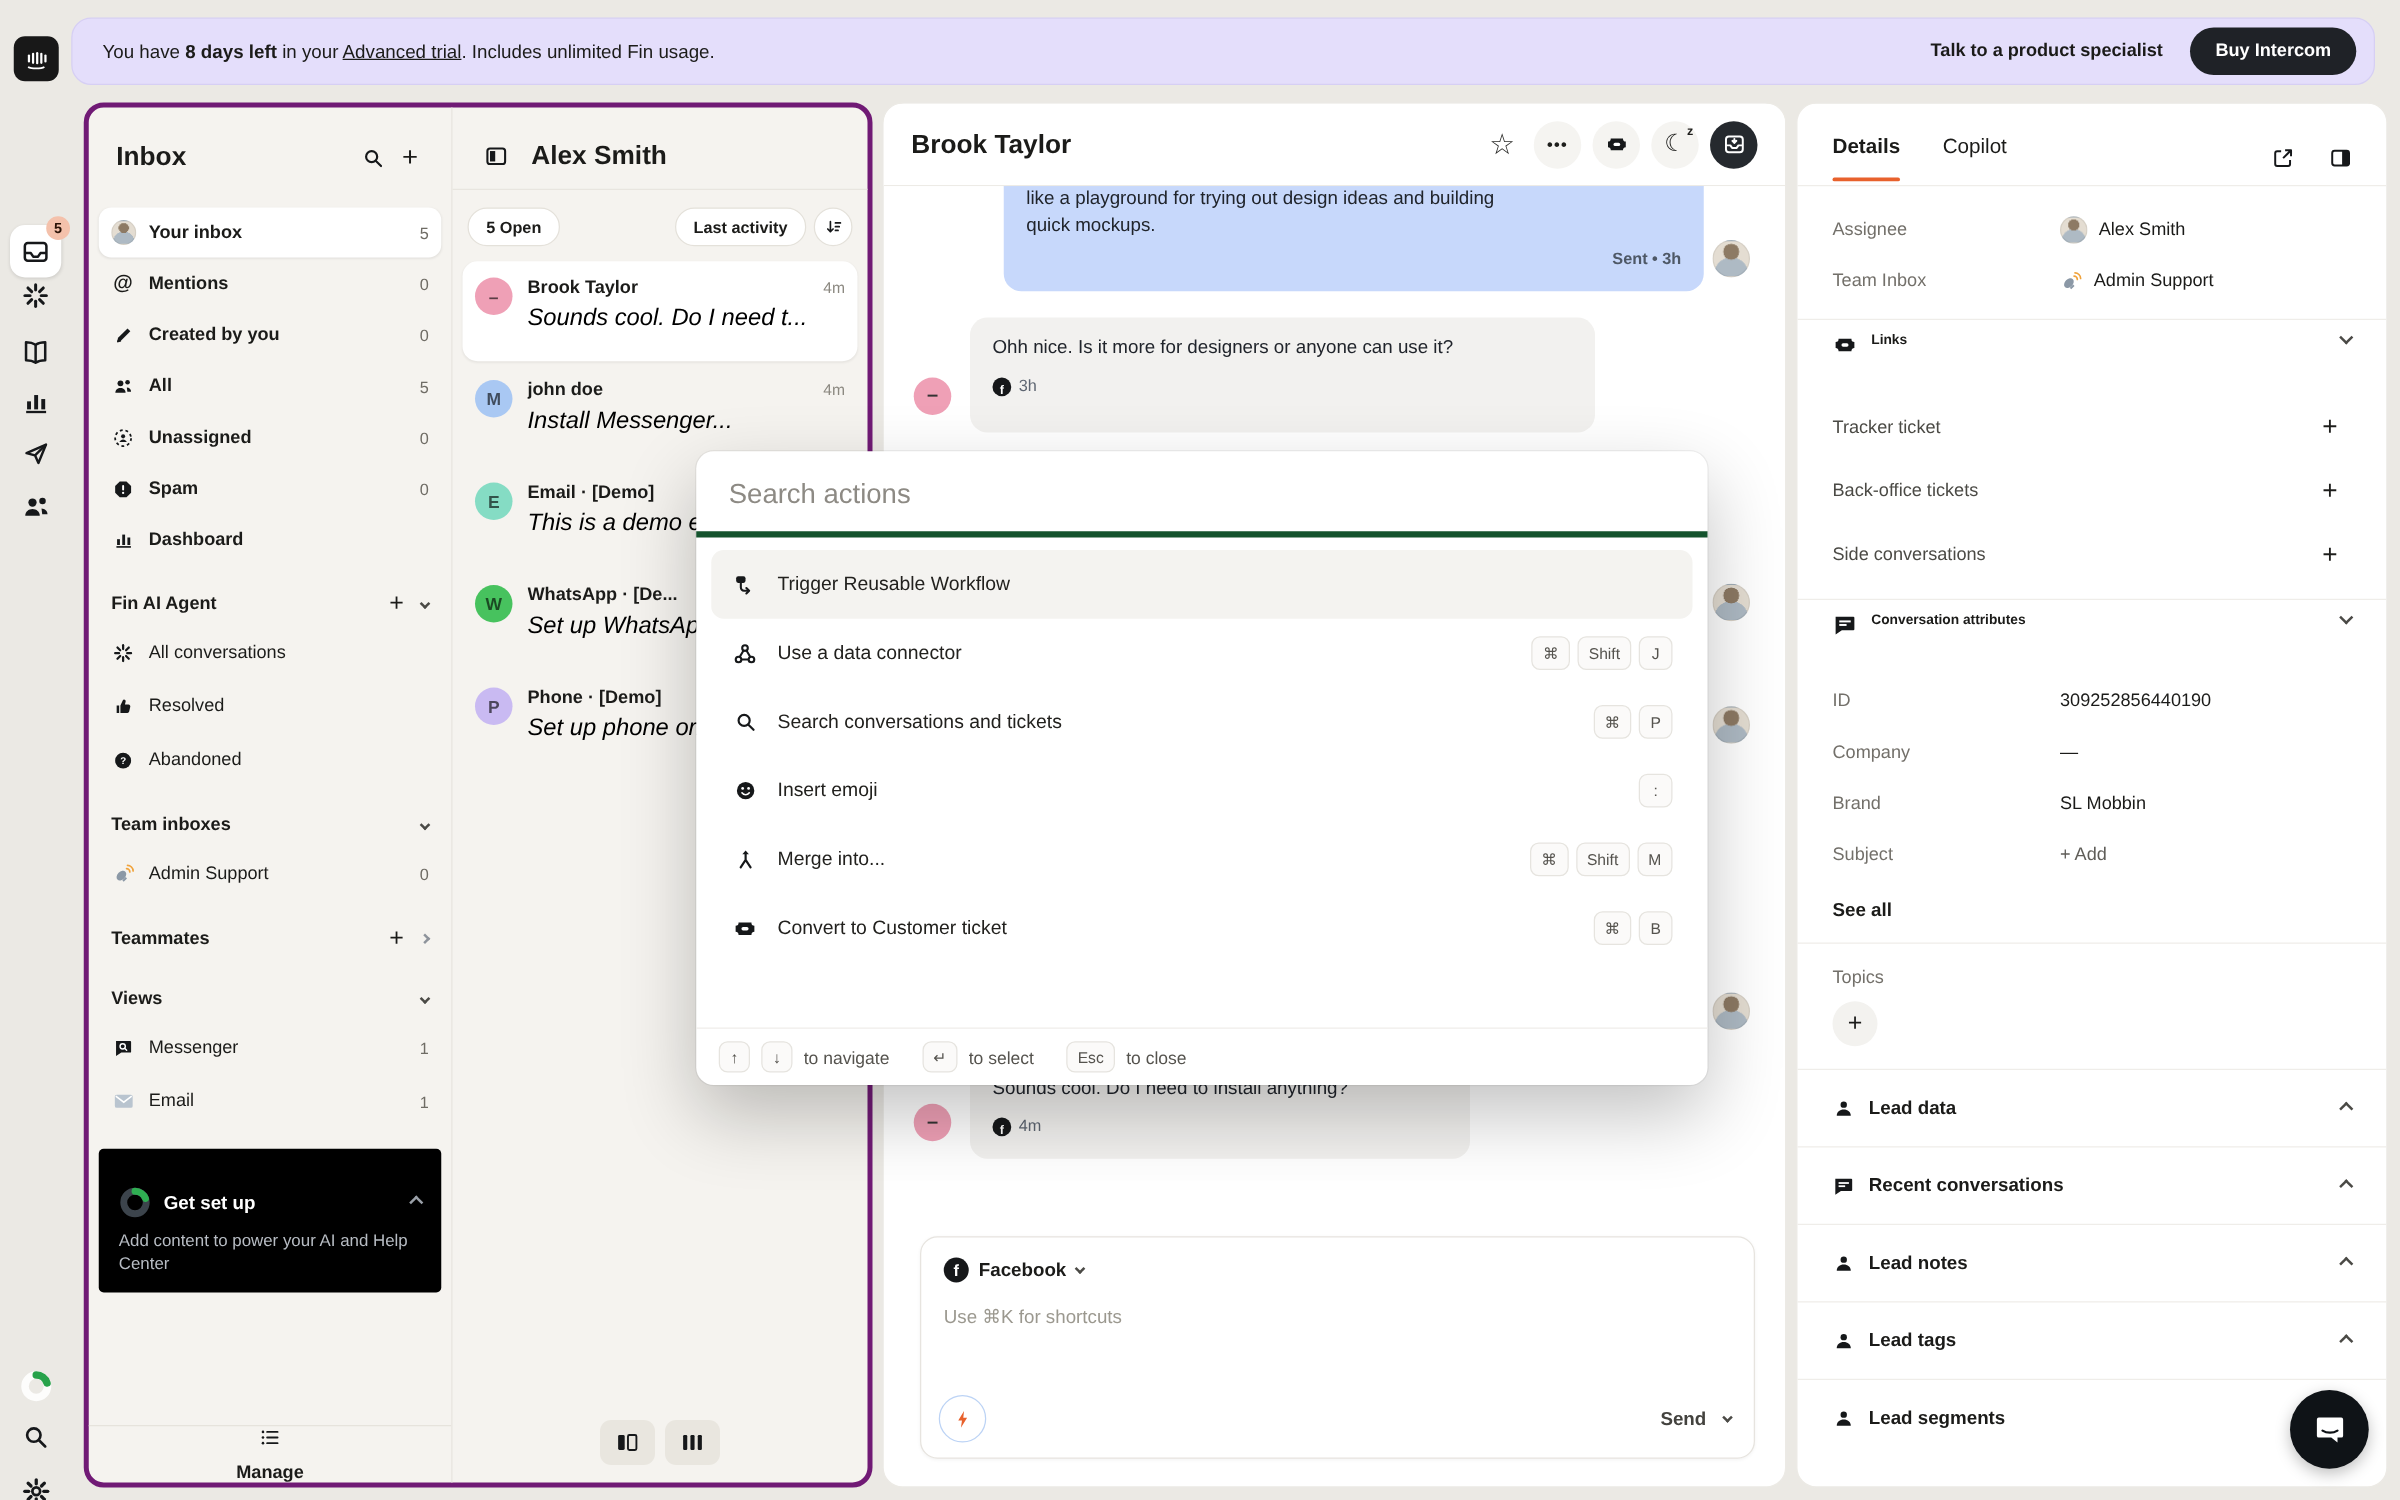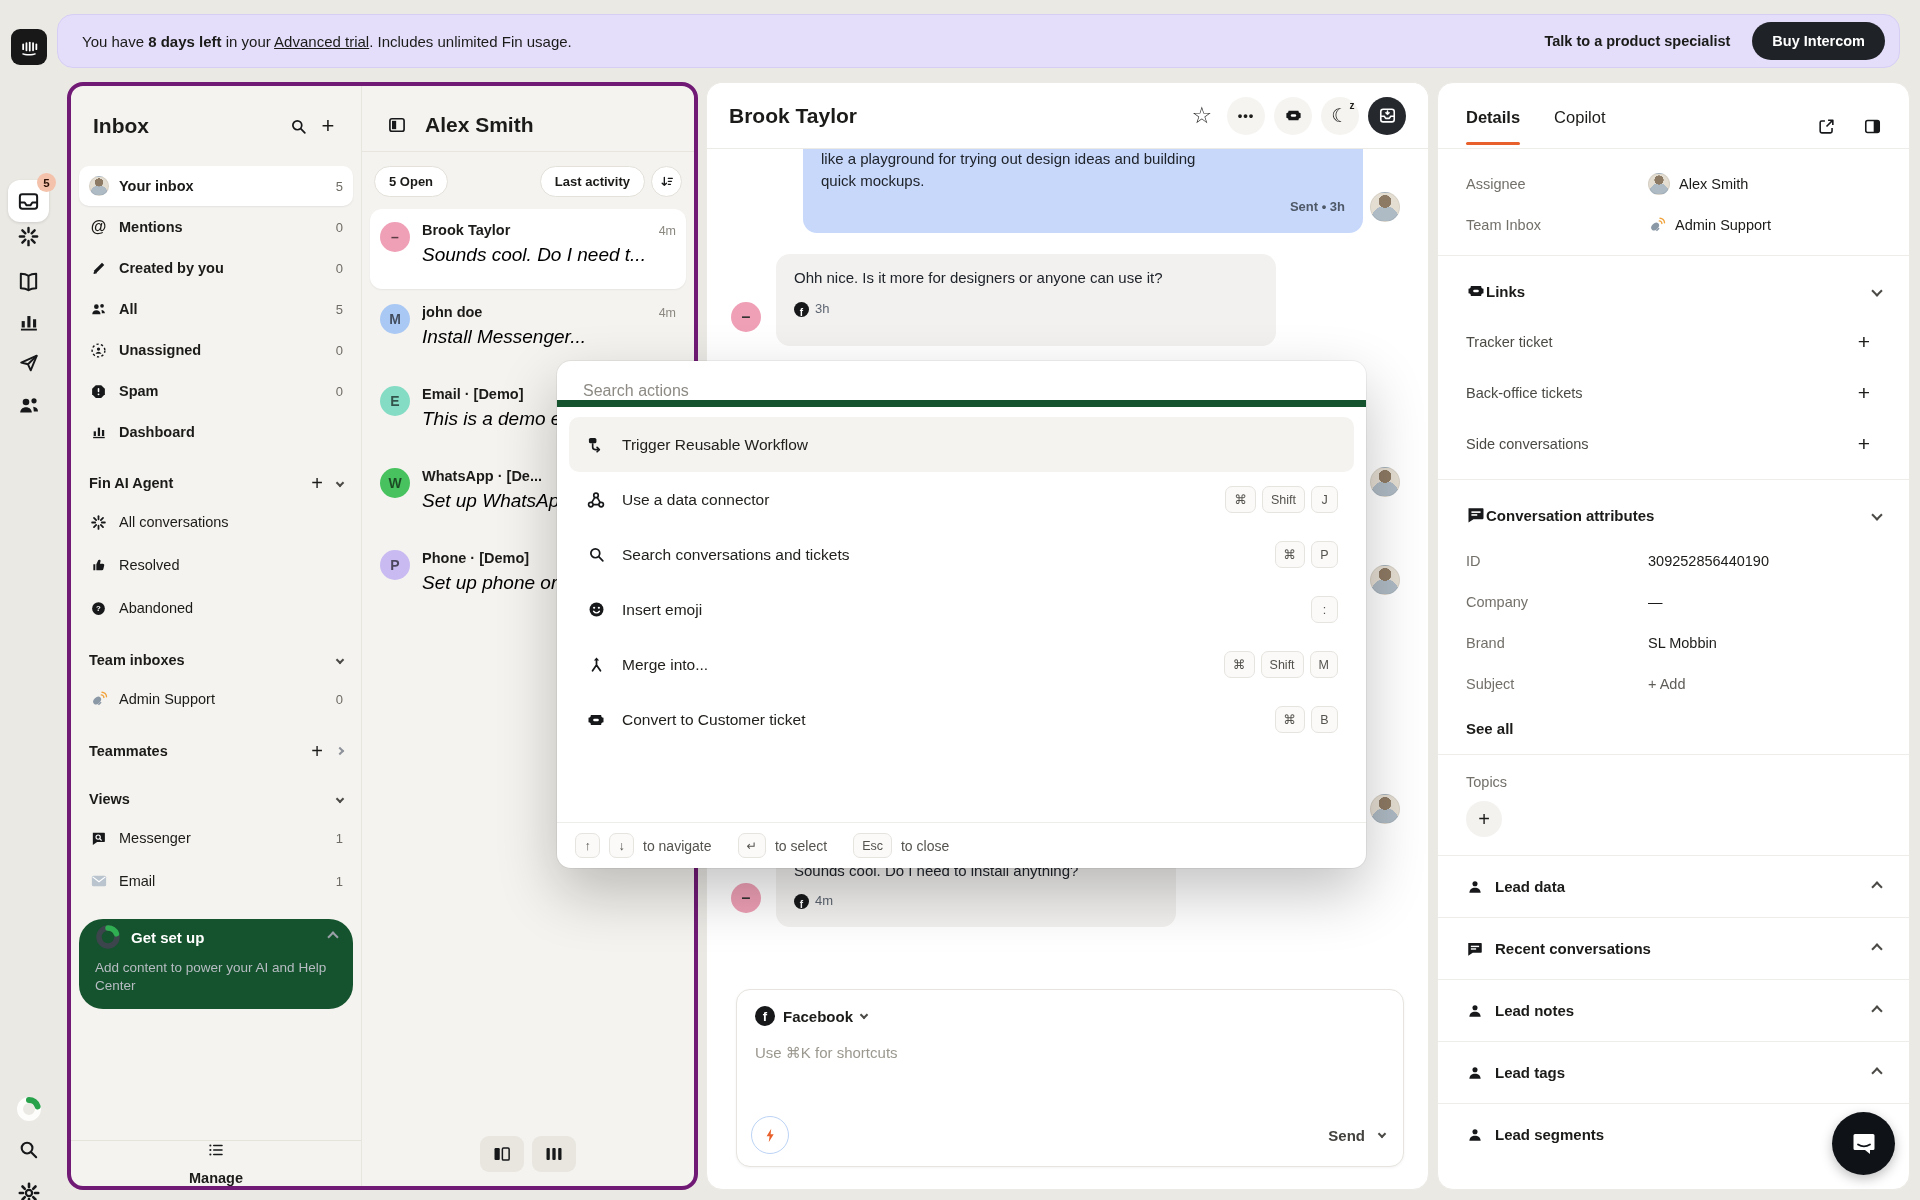--- a/index.html
+++ b/index.html
@@ -40,21 +40,21 @@
   .iconbtn{width:30px;height:30px;display:grid;place-items:center;cursor:pointer;border-radius:8px;}
   .nav{padding:14px 8px 0;}
   .nav-item{display:flex;align-items:center;gap:11px;height:40px;padding:0 10px;border-radius:10px;font-size:14.5px;font-weight:600;cursor:pointer;margin-bottom:1px;}
   .nav-item .cnt{margin-left:auto;font-weight:500;font-size:13px;color:#6f6c65;}
   .nav-item.active{background:#fff;box-shadow:0 1px 2px rgba(0,0,0,.07);}
   .nav-item .ic{width:19px;display:grid;place-items:center;}
   .sec-head{display:flex;align-items:center;height:32px;margin:14px 8px 2px;padding:0 10px;font-size:14.5px;font-weight:700;}
   .sec-head .tools{margin-left:auto;display:flex;gap:14px;align-items:center;}
   .sub{padding:0 8px;}
   .sub .nav-item{height:42px;font-weight:500;}
-  .getsetup{margin:16px 8px 0;background:#14532d;color:#fff;border-radius:24px;padding:5px 16px 14px;cursor:pointer;}
+  .getsetup{margin:16px 8px 0;background:#000000;color:#fff;border-radius:4px;padding:30px 16px 14px;cursor:pointer;}
   .gs-row{display:flex;align-items:center;gap:10px;}
   .gs-title{font-size:15px;font-weight:700;flex:1;}
   .gs-body{margin-top:9px;font-size:13.5px;line-height:1.35;color:#b7bcc3;}
   .manage{margin-top:auto;border-top:1px solid #e6e3dc;height:46px;display:flex;align-items:center;gap:11px;padding:0 20px;font-size:14.5px;font-weight:700;cursor:pointer;flex-direction:column;}
 
   
   .clist{position:absolute;left:290px;top:0;right:0;bottom:0;border-left:1px solid #e8e5df;}
   .cl-head{height:66px;display:flex;align-items:center;gap:13px;padding:12px 20px 0;border-bottom:1px solid #e8e5df;}
   .cl-title{font-size:21px;font-weight:700;}
   .cl-pills{display:flex;align-items:center;padding:14px 12px 6px;}
@@ -101,42 +101,42 @@
   .composer{position:absolute;left:29px;top:906px;width:668px;height:178px;background:#fff;border:1px solid #e7e4df;border-radius:14px;box-shadow:0 1px 3px rgba(0,0,0,.05);padding:16px 18px;}
   .comp-chan{display:flex;align-items:center;gap:8px;font-size:15px;font-weight:700;cursor:pointer;}
   .comp-ph{margin-top:18px;font-size:15px;color:#9b988f;}
   .comp-bottom{position:absolute;left:14px;right:18px;bottom:12px;display:flex;align-items:center;}
   .boltbtn{width:38px;height:38px;border-radius:50%;border:1.5px solid #bcd3f5;display:grid;place-items:center;cursor:pointer;background:#fff;}
   .send{margin-left:auto;display:flex;align-items:center;gap:14px;font-size:15px;font-weight:600;color:#43423e;cursor:pointer;}
 
   
   .palette{position:absolute;left:557px;top:361px;width:809px;height:507px;background:#fff;border-radius:14px;z-index:50;
     box-shadow:0 24px 60px rgba(0,0,0,.24),0 0 0 1px rgba(0,0,0,.05);display:flex;flex-direction:column;}
-  .pal-input{padding:21px 26px 0;font-size:16px;color:#8d8a84;border-bottom:7px solid #14532d;}
+  .pal-input{padding:21px 26px 17px;font-size:22px;color:#8d8a84;border-bottom:5px solid #14532d;}
   .pal-list{padding:10px 12px 4px;flex:1;}
   .pal-row{height:55px;display:flex;align-items:center;gap:15px;padding:0 16px;border-radius:10px;font-size:15.5px;color:#22211e;cursor:pointer;}
   .pal-row.active{background:#f4f3f0;}
   .pal-ic{width:22px;display:grid;place-items:center;}
   .keys{margin-left:auto;display:flex;gap:6px;}
   kbd{min-width:27px;height:27px;padding:0 8px;display:grid;place-items:center;background:#fbfaf9;border:1px solid #e6e4df;border-radius:7px;font-size:12.5px;color:#55534e;font-family:inherit;}
   .pal-foot{border-top:1px solid #efedea;height:46px;display:flex;align-items:center;gap:9px;padding:0 18px;font-size:14px;color:#55534e;}
   .pal-foot kbd{height:25px;min-width:25px;}
   .pal-foot .gap{width:8px;}
 
   
   .tabs{display:flex;align-items:center;gap:34px;padding-top:22px;height:66px;border-bottom:1px solid #efede9;margin:0 -28px;padding-left:28px;padding-right:22px;}
   .tab{font-size:16.5px;cursor:pointer;position:relative;padding-bottom:18px;}
   .tab.active{font-weight:700;}
   .tab.active::after{content:"";position:absolute;left:0;right:0;bottom:0;height:3px;background:#e8612c;border-radius:2px;}
   .tab-tools{margin-left:auto;display:flex;gap:16px;align-items:center;}
   .frow{display:flex;align-items:center;height:41px;font-size:14.5px;}
   .flabel{width:182px;color:#73706a;}
   .fval{display:flex;align-items:center;gap:9px;font-weight:500;}
   .hr{height:1px;background:#efede9;margin:10px -28px;}
-  .sechead{display:flex;align-items:center;height:50px;font-size:15px;font-weight:700;}
+  .sechead{display:flex;align-items:flex-start;gap:11px;height:50px;font-size:11px;font-weight:700;}
   .sechead .chv{margin-left:auto;}
   .linkrow{display:flex;align-items:center;height:51px;font-size:14.5px;color:#4b4a45;}
   .plusbtn{margin-left:auto;width:34px;height:34px;border-radius:50%;display:grid;place-items:center;font-size:21px;color:#1d1d1b;cursor:pointer;}
   .seeall{font-size:15px;font-weight:700;height:48px;display:flex;align-items:center;cursor:pointer;}
   .topics{font-size:14.5px;color:#73706a;height:34px;display:flex;align-items:center;}
   .topicadd{width:36px;height:36px;border-radius:50%;background:#f3f2ef;display:grid;place-items:center;font-size:20px;cursor:pointer;margin:2px 0 6px;}
   .collrow{display:flex;align-items:center;gap:11px;height:62px;font-size:15px;font-weight:700;border-top:1px solid #efede9;margin:0 -28px;padding:0 28px;cursor:pointer;}
   .collrow .chv{margin-left:auto;}
 
   

